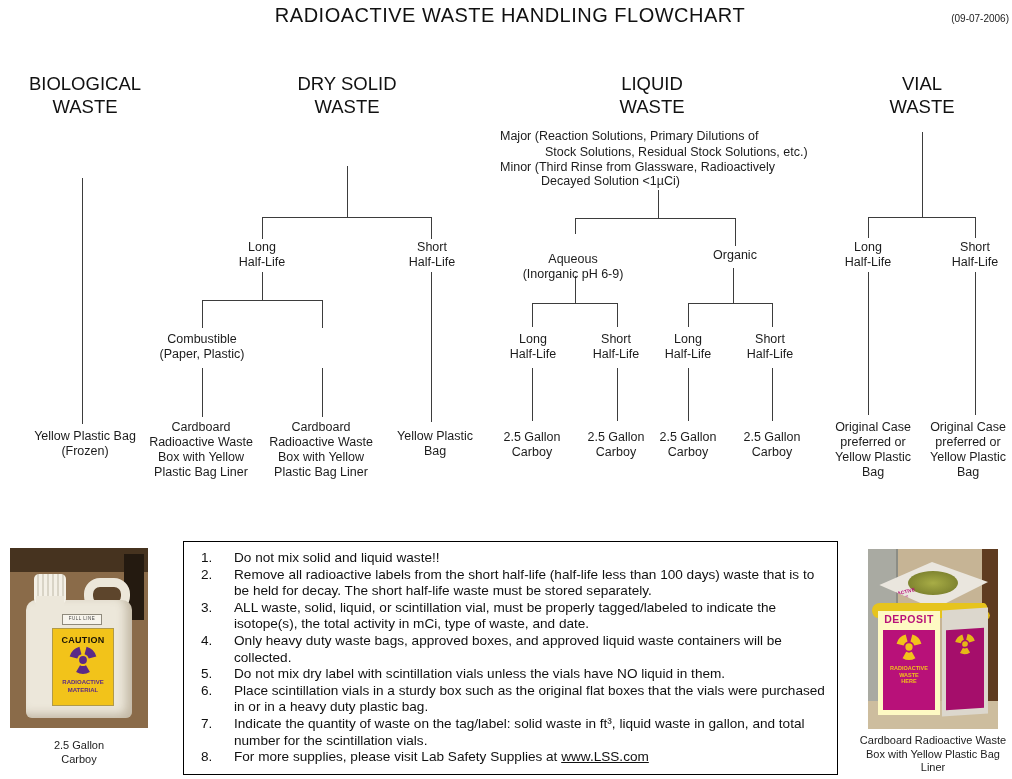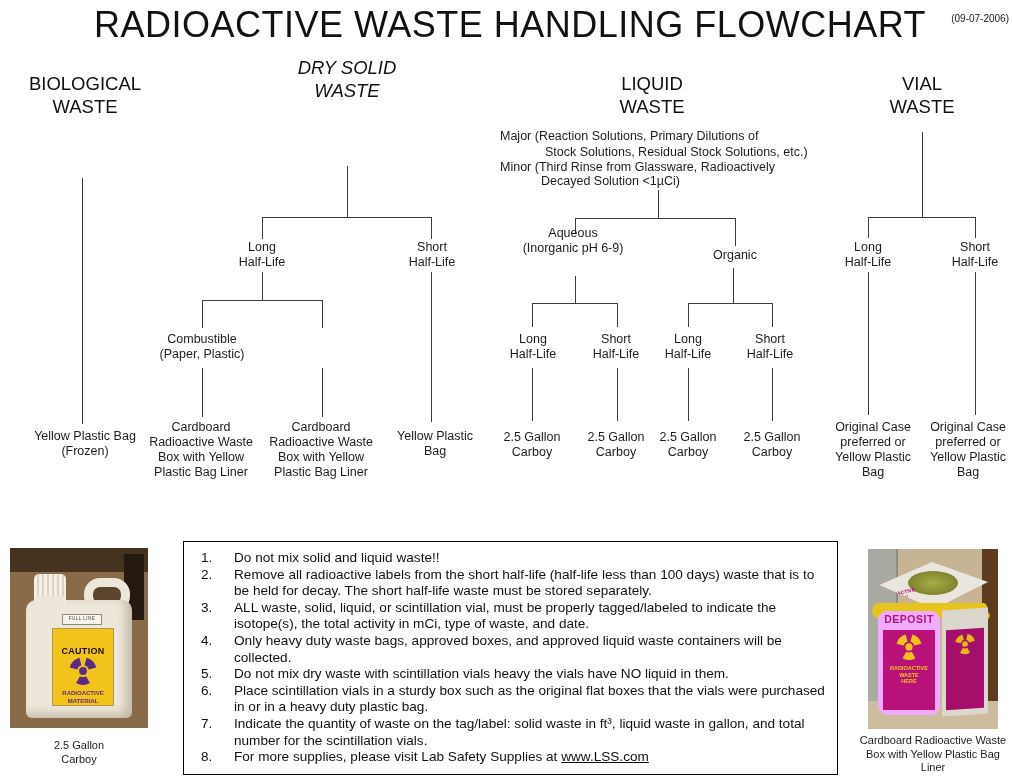--- a/index.html
+++ b/index.html
@@ -1,21 +1,21 @@
 <!DOCTYPE html>
 <html><head>
 <meta charset="utf-8">
 <style>
   html,body{margin:0;padding:0;background:#fff;}
   #page{position:relative;width:1012px;height:779px;background:#ffffff;
         font-family:"Liberation Sans", sans-serif;color:#1a1a1a;overflow:hidden;}
   .abs{position:absolute;}
   .pre{white-space:pre-line;}
   .ctr{text-align:center;}
-  #title{top:4px;left:70px;width:880px;font-size:36px;letter-spacing:.5px;color:#111;}
+  #title{top:4px;left:70px;width:880px;font-size:20px;letter-spacing:.5px;color:#111;}
   #date{top:13px;right:3px;font-size:10px;color:#222;}
   .colhead{font-size:18.5px;line-height:23px;color:#111;}
   .sub{font-size:12.5px;line-height:15.5px;color:#1c1c1c;}
   .node{font-size:12.5px;line-height:15px;color:#1c1c1c;}
   .vl,.hl{position:absolute;background:#3d3d3d;}
   .vl{width:1px;}
   .hl{height:1px;}
   
   #rem-head{top:524px;left:330px;width:430px;font-size:13.5px;text-decoration:underline;color:#111;}
   #rem-box{top:541px;left:183px;width:655px;height:234px;border:1.5px solid #000;box-sizing:border-box;padding-top:8px;}
@@ -27,36 +27,36 @@
   .caption{font-size:11px;line-height:13.5px;color:#1c1c1c;}
   #photo-carboy{top:548px;left:10px;width:138px;height:180px;background:#8a6b49;overflow:hidden;}
   .pc-top{position:absolute;top:0;left:0;width:138px;height:24px;background:#46331f;}
   .pc-obj{position:absolute;top:6px;left:114px;width:20px;height:66px;background:#241a10;}
   .jug-body{position:absolute;top:52px;left:16px;width:106px;height:118px;background:#ece7da;border-radius:10px 10px 6px 6px;box-shadow:inset -6px -4px 10px rgba(120,100,70,.35);}
   .jug-cap{position:absolute;top:26px;left:24px;width:32px;height:30px;border-radius:5px;
            background:repeating-linear-gradient(90deg,#f4f0e6 0 3px,#d9d4c6 3px 5px);}
   .jug-neck{position:absolute;top:48px;left:26px;width:28px;height:10px;background:#ece7da;}
   .jug-handle{position:absolute;top:30px;left:74px;width:46px;height:34px;border:9px solid #ece7da;border-radius:16px;box-sizing:border-box;background:#5d452c;}
   .jug-fullline{position:absolute;top:66px;left:52px;width:38px;height:9px;background:#f7f4ec;border:1px solid #8f8a7c;font-size:4.5px;text-align:center;line-height:8px;color:#444;letter-spacing:.5px;}
-  .jug-label{position:absolute;top:80px;left:42px;width:62px;height:78px;background:#f2c31a;border:1px solid #b09a4a;text-align:center;box-sizing:border-box;padding-top:17px;}
+  .jug-label{position:absolute;top:80px;left:42px;width:62px;height:78px;background:#f2c31a;border:1px solid #b09a4a;text-align:center;box-sizing:border-box;padding-top:6px;}
   .jug-caution{font-size:9px;font-weight:bold;color:#181206;letter-spacing:.3px;}
   .jug-mat{font-size:6px;font-weight:bold;color:#5b2a86;line-height:7.5px;}
   .trefoil{display:inline-block;}
   #photo-box{top:549px;left:868px;width:130px;height:180px;background:#c6b495;overflow:hidden;}
   .pb-window{position:absolute;top:0;left:0;width:28px;height:180px;background:#a9aaa2;border-right:2px solid #8c8d85;}
   .pb-door{position:absolute;top:0;left:114px;width:16px;height:180px;background:#5f3c20;}
   .pb-floor{position:absolute;top:152px;left:0;width:130px;height:28px;background:#cdbd9e;}
   .pb-lid{position:absolute;top:12px;left:8px;width:112px;height:48px;background:#eae6de;
           clip-path:polygon(3% 50%,50% 2%,100% 44%,52% 100%);}
   .pb-hole{position:absolute;top:10px;left:32px;width:50px;height:24px;border-radius:50%;
            background:radial-gradient(#a8ad46,#6e7326);}
   .pb-lidtext{position:absolute;top:30px;left:6px;font-size:5px;font-weight:bold;color:#b81179;transform:rotate(-14deg);line-height:5.5px;text-align:center;}
   .pb-bag{position:absolute;top:54px;left:4px;width:116px;height:15px;background:#e6c41d;border-radius:8px 4px 10px 6px/7px 9px 5px 8px;}
   .pb-knot{position:absolute;top:60px;left:100px;width:22px;height:13px;background:#d9b517;border-radius:50%;}
-  .pb-faceL{position:absolute;top:62px;left:10px;width:62px;height:104px;background:#f0abfc;border-radius:9px;}
+  .pb-faceL{position:absolute;top:62px;left:10px;width:62px;height:104px;background:#fef9c3;}
   .pb-deposit{font-size:10.5px;font-weight:bold;color:#b81179;text-align:center;letter-spacing:.5px;margin-top:2px;}
   .pb-panel{position:absolute;top:19px;left:5px;width:52px;height:80px;background:#b81179;text-align:center;padding-top:3px;box-sizing:border-box;}
   .pb-paneltext{font-size:5.5px;font-weight:bold;color:#f2c31a;line-height:6.5px;}
   .pb-faceR{position:absolute;top:60px;left:74px;width:46px;height:106px;background:#dcd7cd;transform:skewY(-4deg);}
   .pb-panel2{position:absolute;top:20px;left:4px;width:38px;height:80px;background:#a50e6b;text-align:center;padding-top:4px;box-sizing:border-box;}
 </style>
 </head>
 <body>
 
 <div id="page">
@@ -70,21 +70,21 @@
         <circle cx="50" cy="50" r="13"></circle>
       </g>
     </defs>
   </svg>
 
   <div id="title" class="abs ctr">RADIOACTIVE WASTE HANDLING FLOWCHART</div>
   <div id="date" class="abs">(09-07-2006)</div>
 
   <div class="abs colhead ctr pre" style="top:72px;left:0;width:170px;">BIOLOGICAL
 WASTE</div>
-  <div class="abs colhead ctr pre" style="top:56px;left:261px;width:172px;font-style:italic;">DRY SOLID
+  <div class="abs colhead ctr pre" style="top:72px;left:261px;width:172px;">DRY SOLID
 WASTE</div>
   <div class="abs colhead ctr pre" style="top:72px;left:566px;width:172px;">LIQUID
 WASTE</div>
   <div class="abs colhead ctr pre" style="top:72px;left:836px;width:172px;">VIAL
 WASTE</div>
 
   <div class="abs sub" style="top:129px;left:500px;">Major (Reaction Solutions, Primary Dilutions of</div>
   <div class="abs sub" style="top:159.5px;left:500px;">Minor (Third Rinse from Glassware, Radioactively</div>
   <div class="abs sub" style="top:144.5px;left:545px;">Stock Solutions, Residual Stock Solutions, etc.)</div>
   <div class="abs sub" style="top:174px;left:541px;">Decayed Solution &lt;1µCi)</div>
@@ -126,21 +126,21 @@
   <div class="vl" style="left:975px;top:217px;height:21px;"></div>
   <div class="vl" style="left:868px;top:272px;height:143px;"></div>
   <div class="vl" style="left:975px;top:272px;height:143px;"></div>
 
   <div class="abs node ctr pre" style="top:240px;left:212px;width:100px;">Long
 Half-Life</div>
   <div class="abs node ctr pre" style="top:240px;left:382px;width:100px;">Short
 Half-Life</div>
   <div class="abs node ctr pre" style="top:332px;left:137px;width:130px;">Combustible
 (Paper, Plastic)</div>
-  <div class="abs node ctr pre" style="top:226px;left:503px;width:140px;">Aqueous
+  <div class="abs node ctr pre" style="top:252px;left:503px;width:140px;">Aqueous
 (Inorganic pH 6-9)</div>
   <div class="abs node ctr pre" style="top:248px;left:685px;width:100px;">Organic</div>
   <div class="abs node ctr pre" style="top:332px;left:483px;width:100px;">Long
 Half-Life</div>
   <div class="abs node ctr pre" style="top:332px;left:566px;width:100px;">Short
 Half-Life</div>
   <div class="abs node ctr pre" style="top:332px;left:638px;width:100px;">Long
 Half-Life</div>
   <div class="abs node ctr pre" style="top:332px;left:720px;width:100px;">Short
 Half-Life</div>
@@ -190,21 +190,21 @@
     <div class="rem-row">
       <span class="rem-num">3.</span>
       <span class="rem-text">ALL waste, solid, liquid, or scintillation vial, must be properly tagged/labeled to indicate the isotope(s), the total activity in mCi, type of waste, and date.</span>
     </div>
     <div class="rem-row">
       <span class="rem-num">4.</span>
       <span class="rem-text">Only heavy duty waste bags, approved boxes, and approved liquid waste containers will be collected.</span>
     </div>
     <div class="rem-row">
       <span class="rem-num">5.</span>
-      <span class="rem-text">Do not mix dry waste with scintillation vials heavy the vials have NO liquid in them.</span>
+      <span class="rem-text">Do not mix dry label with scintillation vials unless the vials have NO liquid in them.</span>
     </div>
     <div class="rem-row">
       <span class="rem-num">6.</span>
       <span class="rem-text">Place scintillation vials in a sturdy box such as the original flat boxes that the vials were purchased in or in a heavy duty plastic bag.</span>
     </div>
     <div class="rem-row">
       <span class="rem-num">7.</span>
       <span class="rem-text">Indicate the quantity of waste on the tag/label: solid waste in ft³, liquid waste in gallon, and total number for the scintillation vials.</span>
     </div>
     <div class="rem-row">

